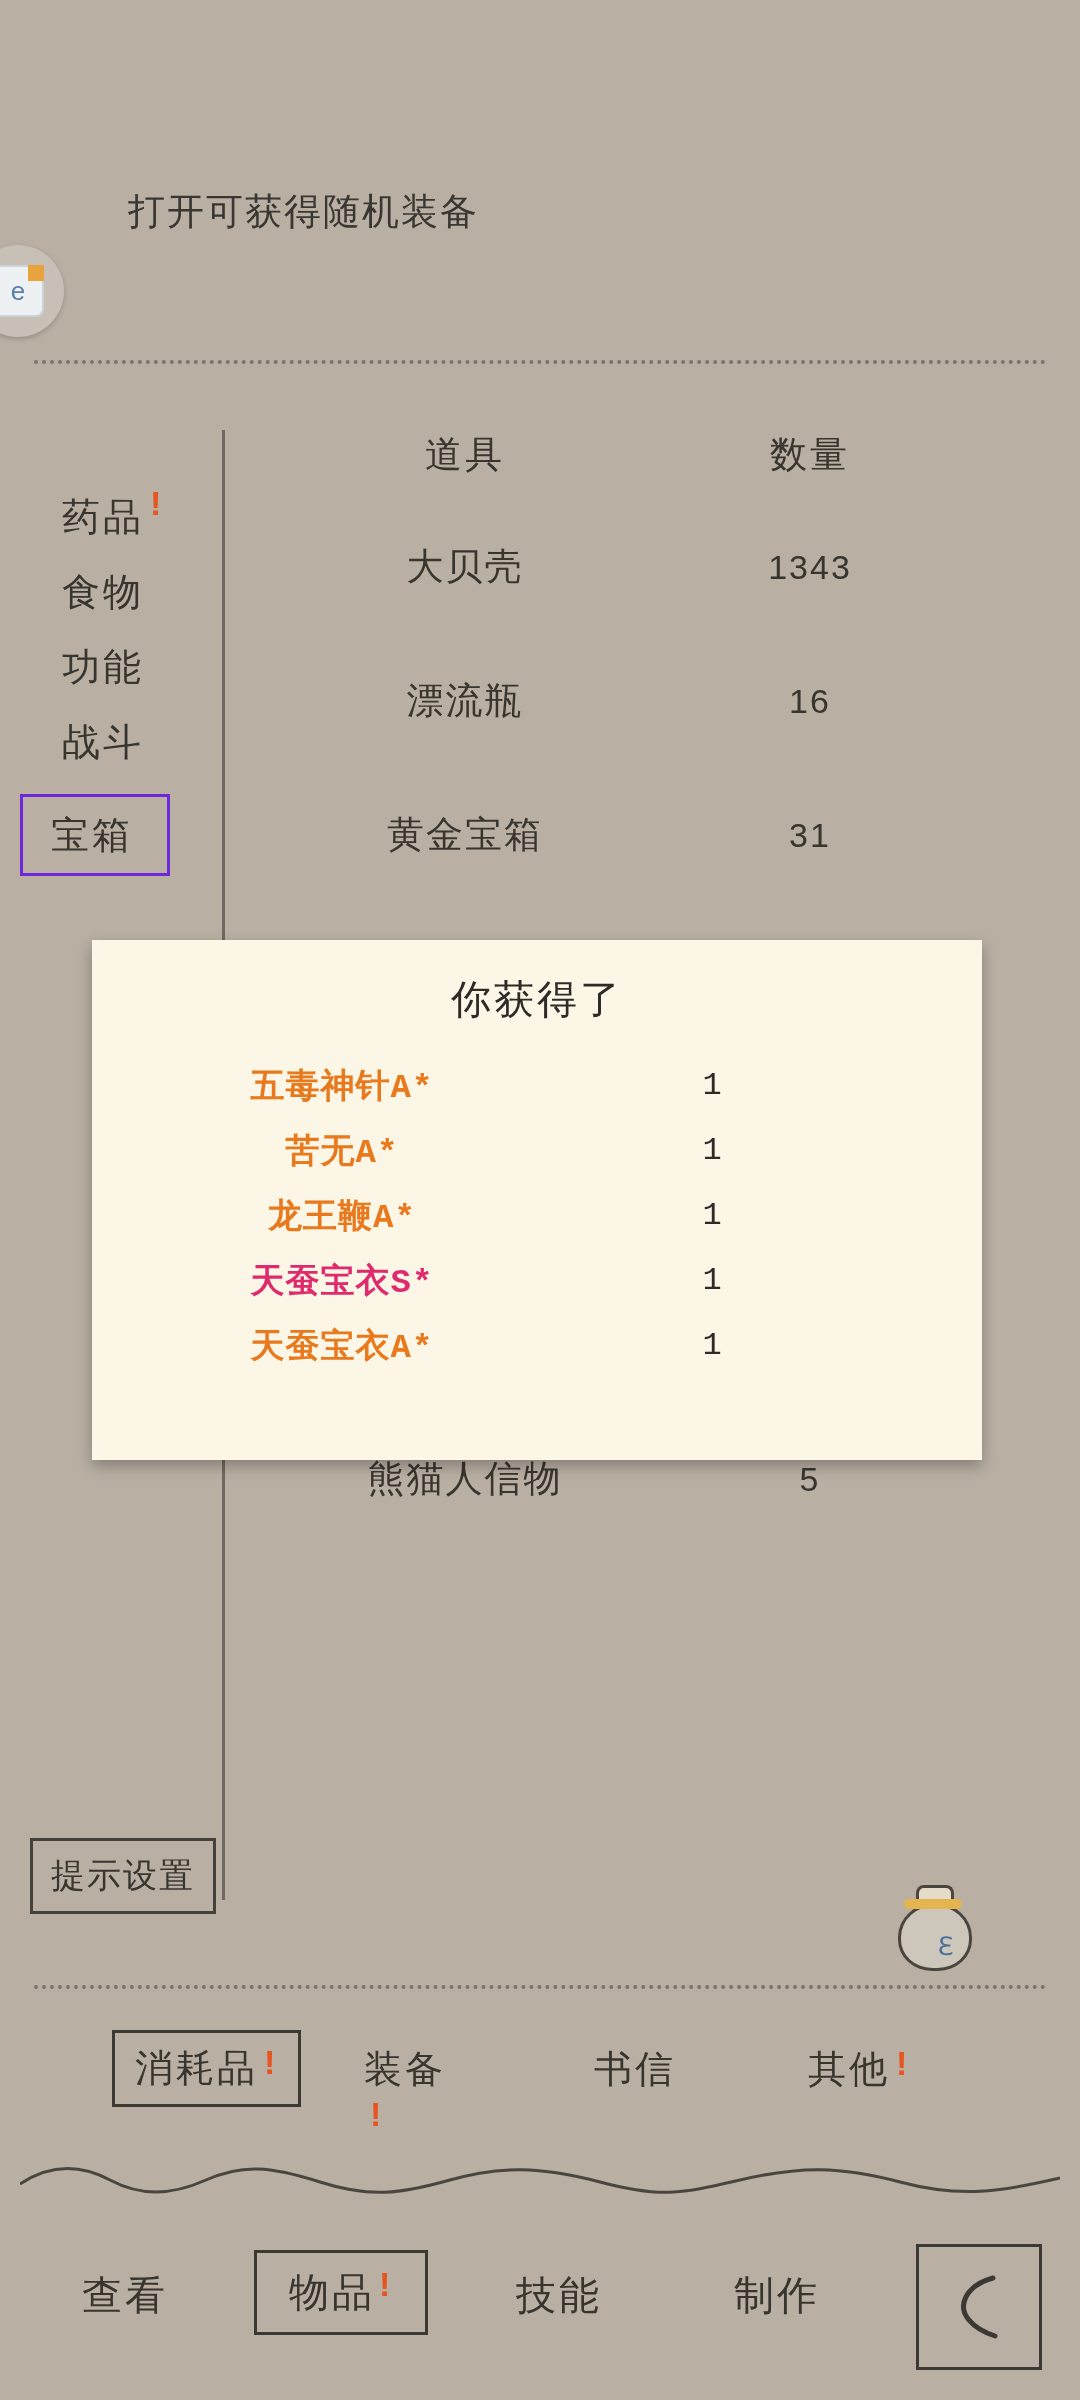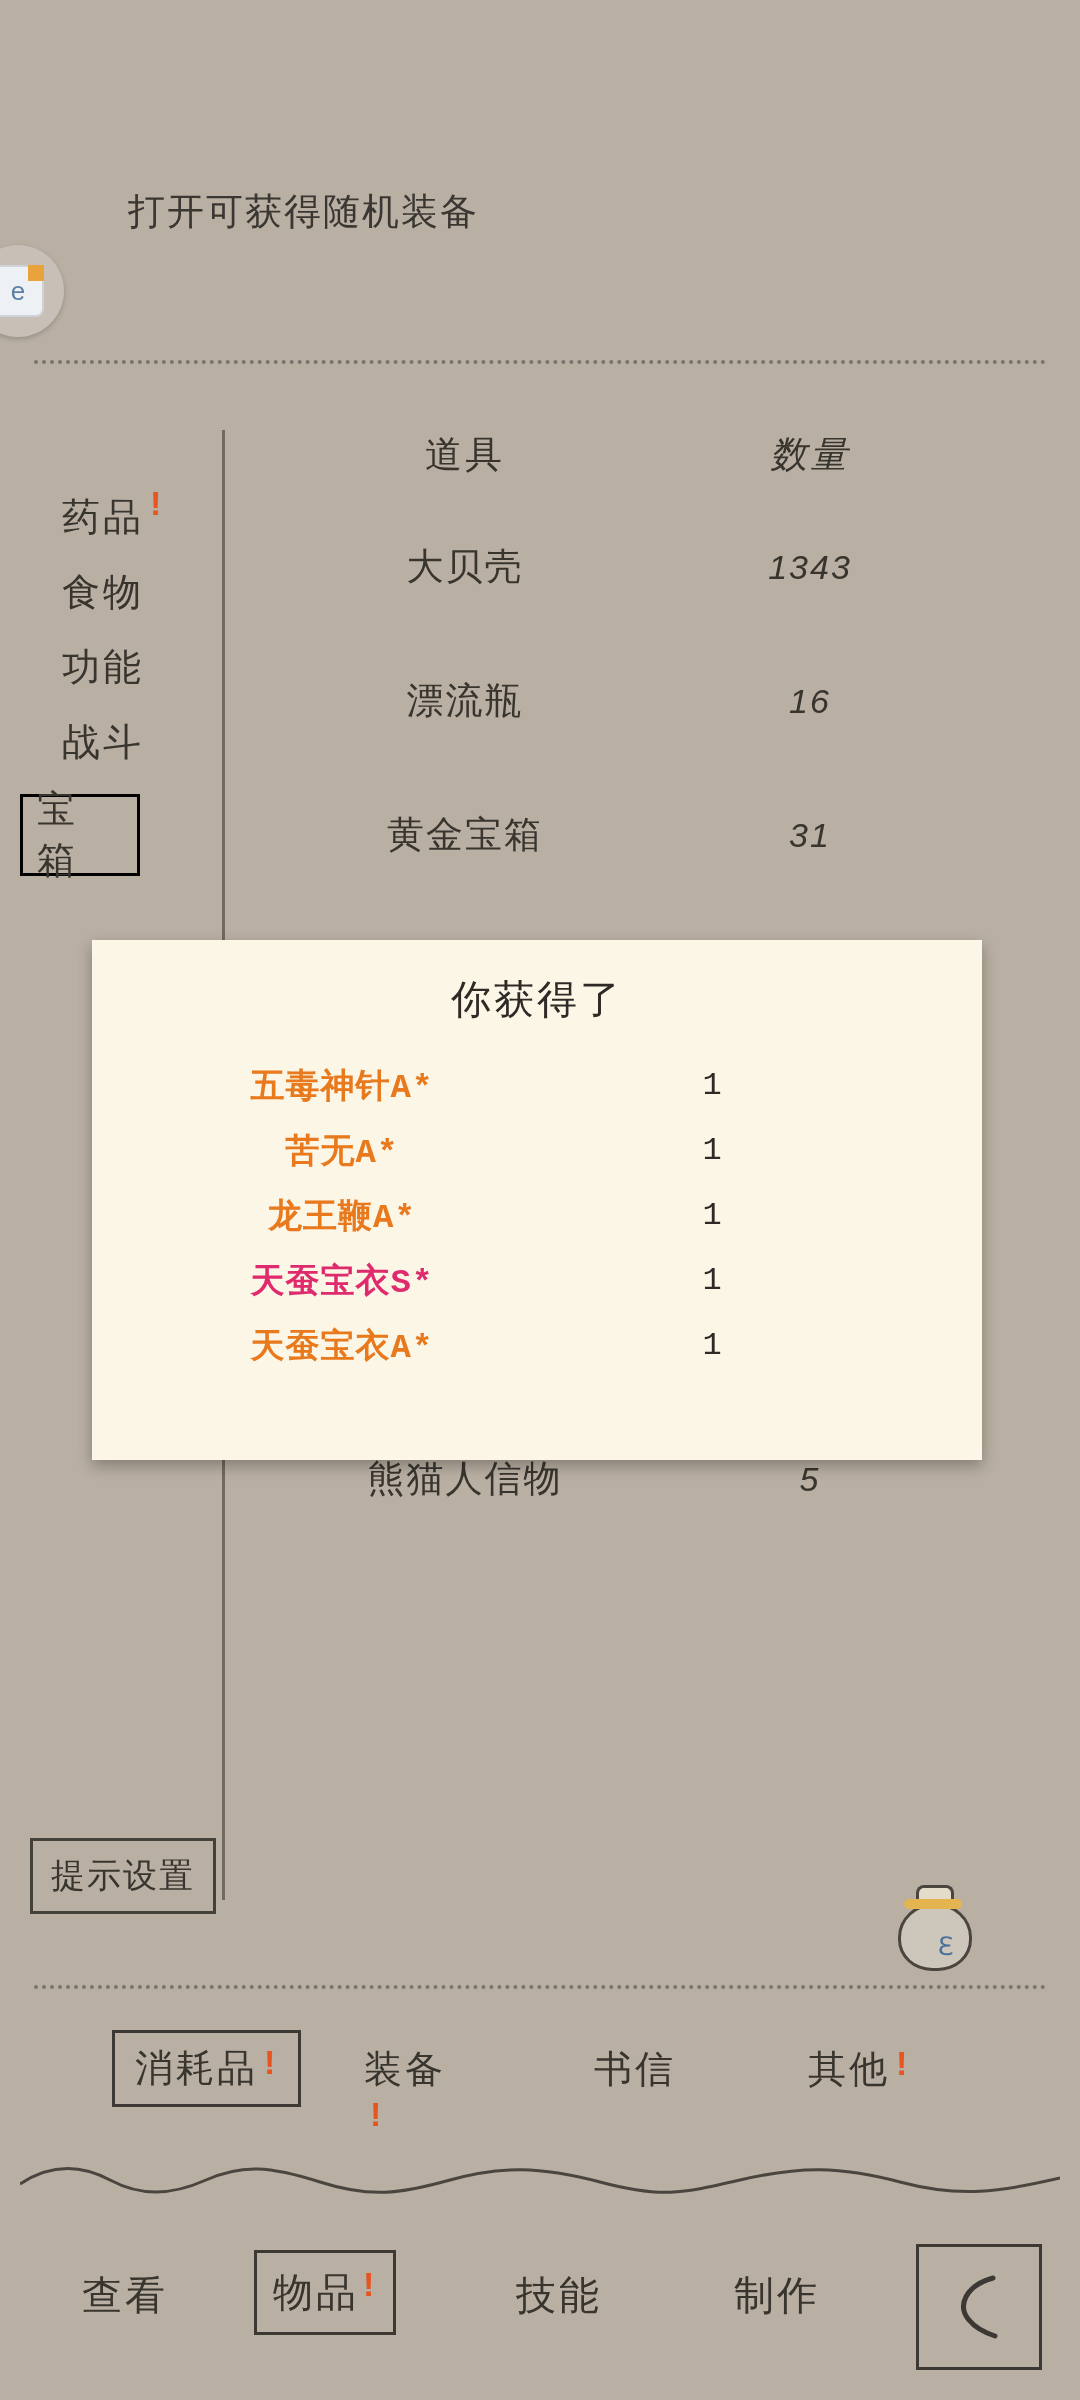--- a/index.html
+++ b/index.html
@@ -110,23 +110,23 @@
   }
   .cat-item .bang {
     color: #e8541f;
     font-size: 34px;
     font-weight: bold;
     margin-left: 6px;
     align-self: flex-start;
     margin-top: 4px;
   }
   .cat-item.boxed {
-    border: 3px solid #000000;
+    border: 3px solid #6d28d9;
     padding: 0 14px;
-    width: 120px;
+    width: 150px;
     box-sizing: border-box;
     justify-content: center;
     margin-top: 14px;
     margin-left: -42px;
     height: 82px;
   }
 
   
   .hint-settings {
     position: absolute;
@@ -149,21 +149,21 @@
   }
   .table-head {
     display: flex;
     font-size: 37px;
     letter-spacing: 3px;
     color: #38352f;
     height: 90px;
     align-items: center;
   }
   .col-name { width: 430px; text-align: center; }
-  .col-qty  { width: 260px; text-align: center; font-style: italic; }
+  .col-qty  { width: 260px; text-align: center; }
 
   .table-row {
     display: flex;
     align-items: center;
     height: 134px;
     font-size: 37px;
     letter-spacing: 2px;
     color: #38352f;
   }
   .table-row .col-qty { font-size: 34px; }
@@ -315,21 +315,21 @@
   }
   .navitem .bang {
     color: #e8541f;
     font-weight: bold;
     font-size: 34px;
     margin-left: 4px;
     align-self: flex-start;
   }
   .navitem.selected {
     border: 3px solid #3c3833;
-    padding: 12px 16px;
+    padding: 12px 32px;
   }
   #nav0 { left: 74px; top: 18px; }
   #nav1 { left: 246px; top: 0px; }
   #nav2 { left: 508px; top: 18px; }
   #nav3 { left: 726px; top: 18px; }
 
   .nav-back {
     position: absolute;
     left: 908px;
     top: -6px;

